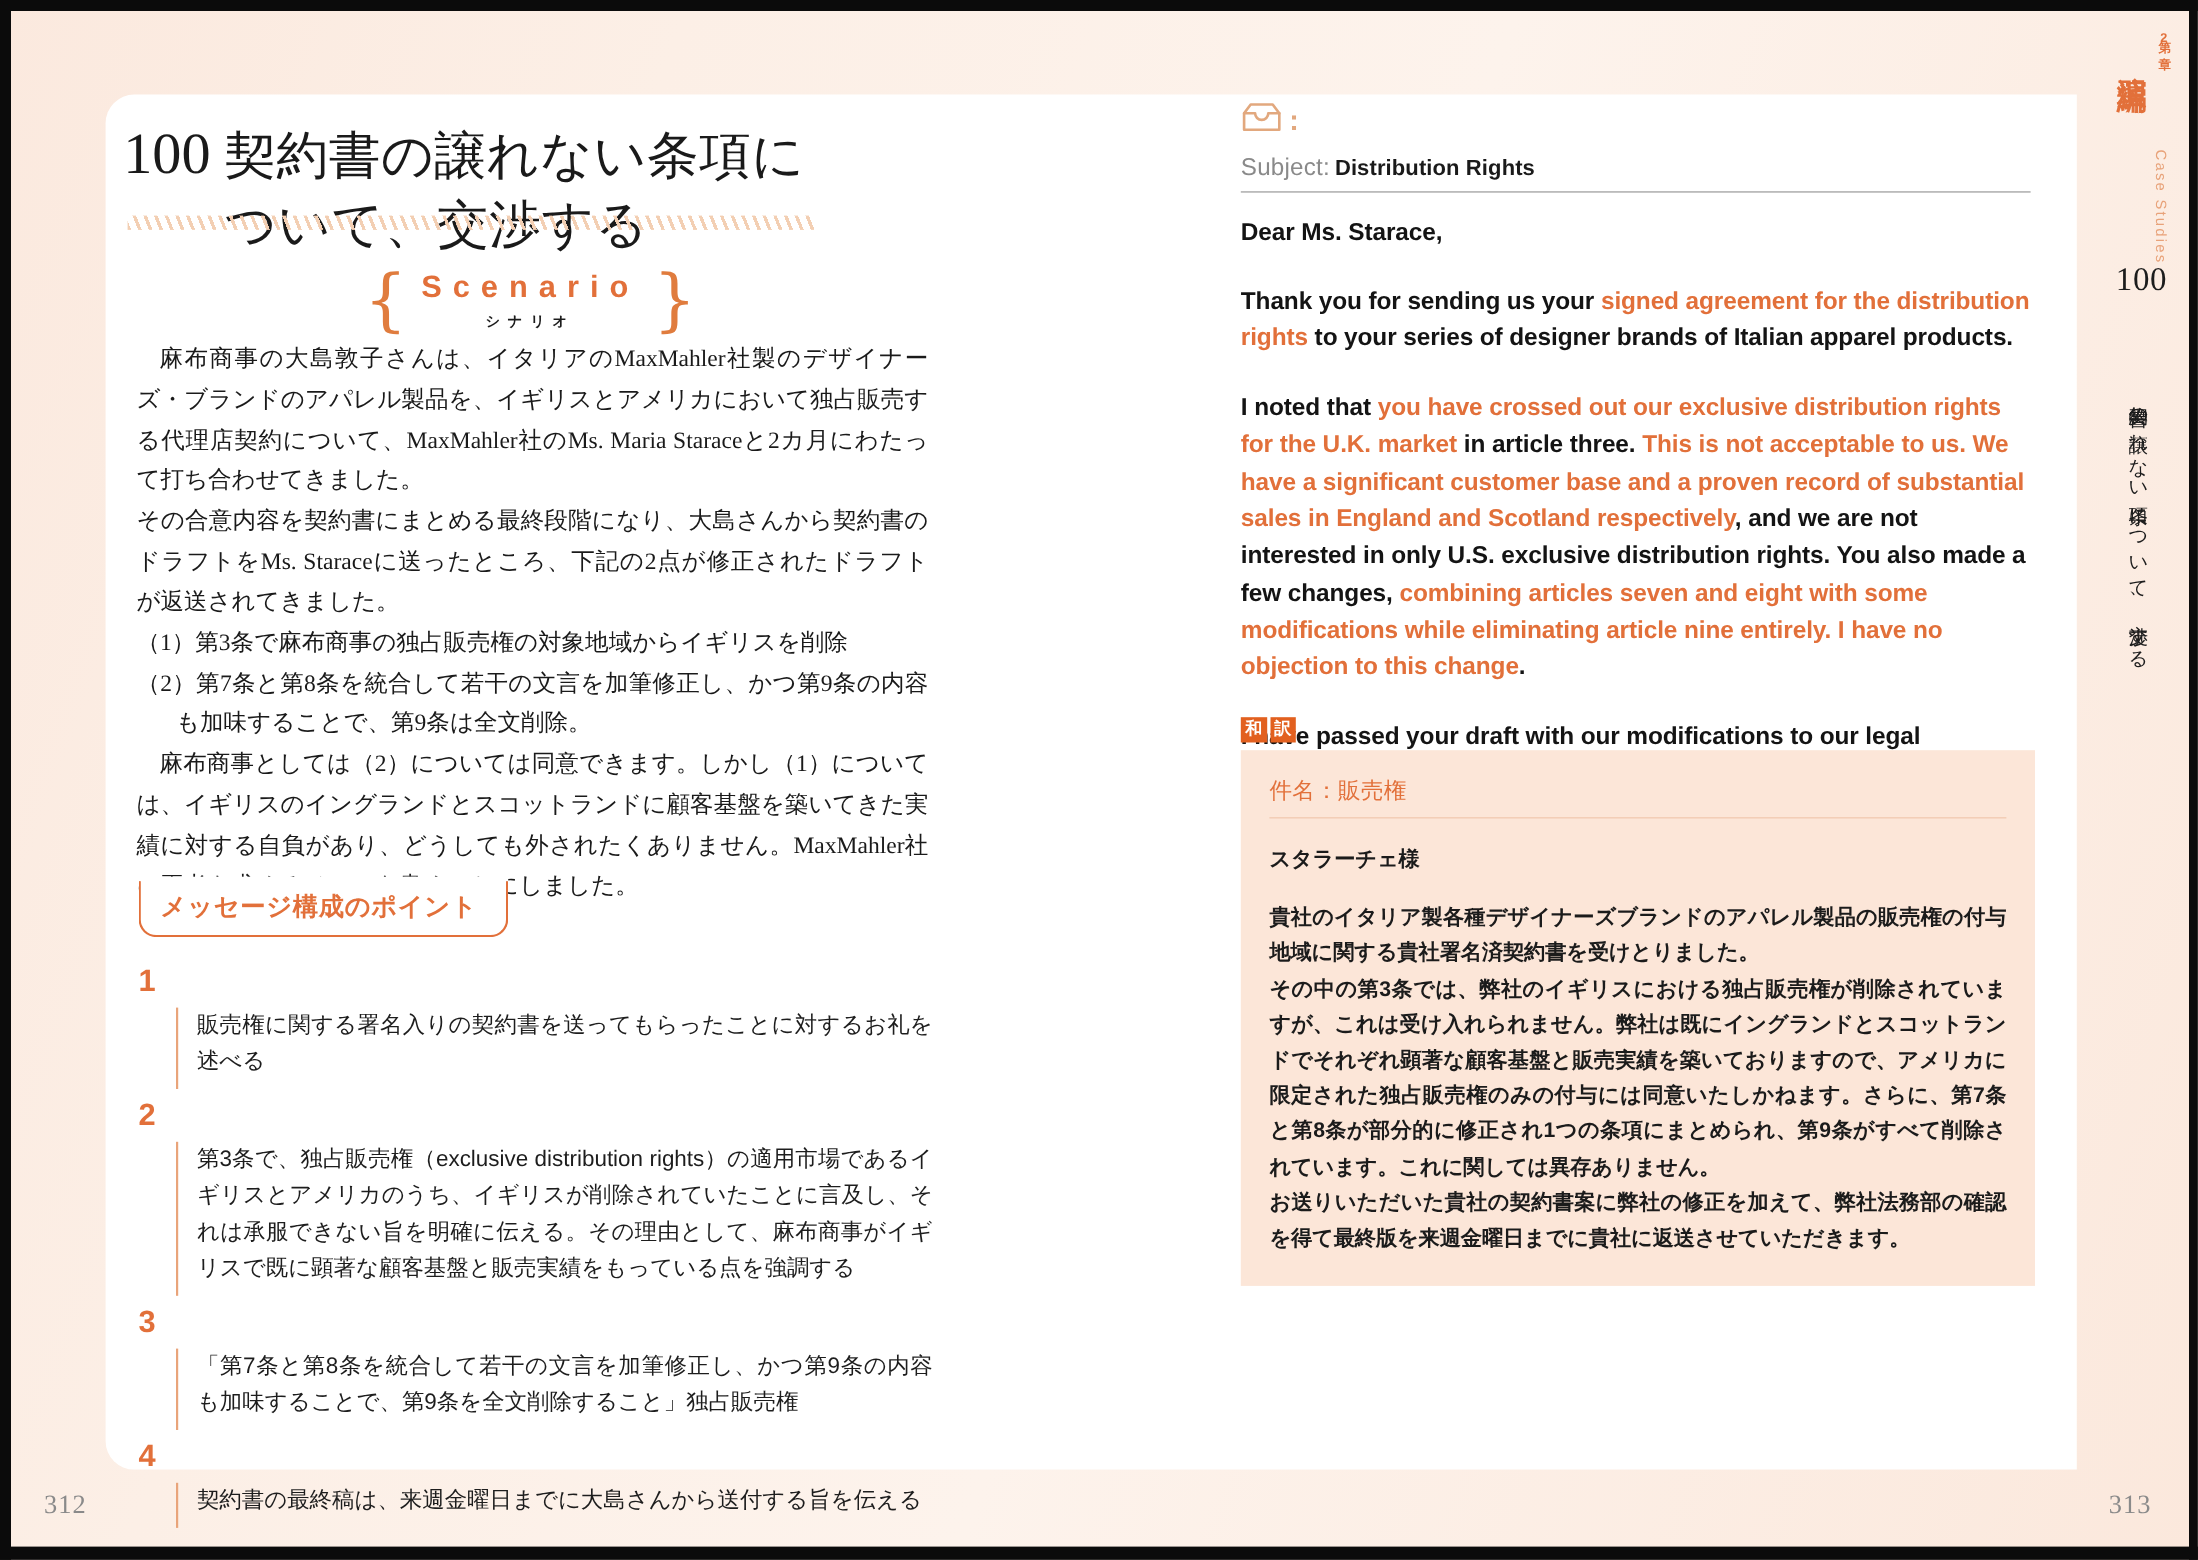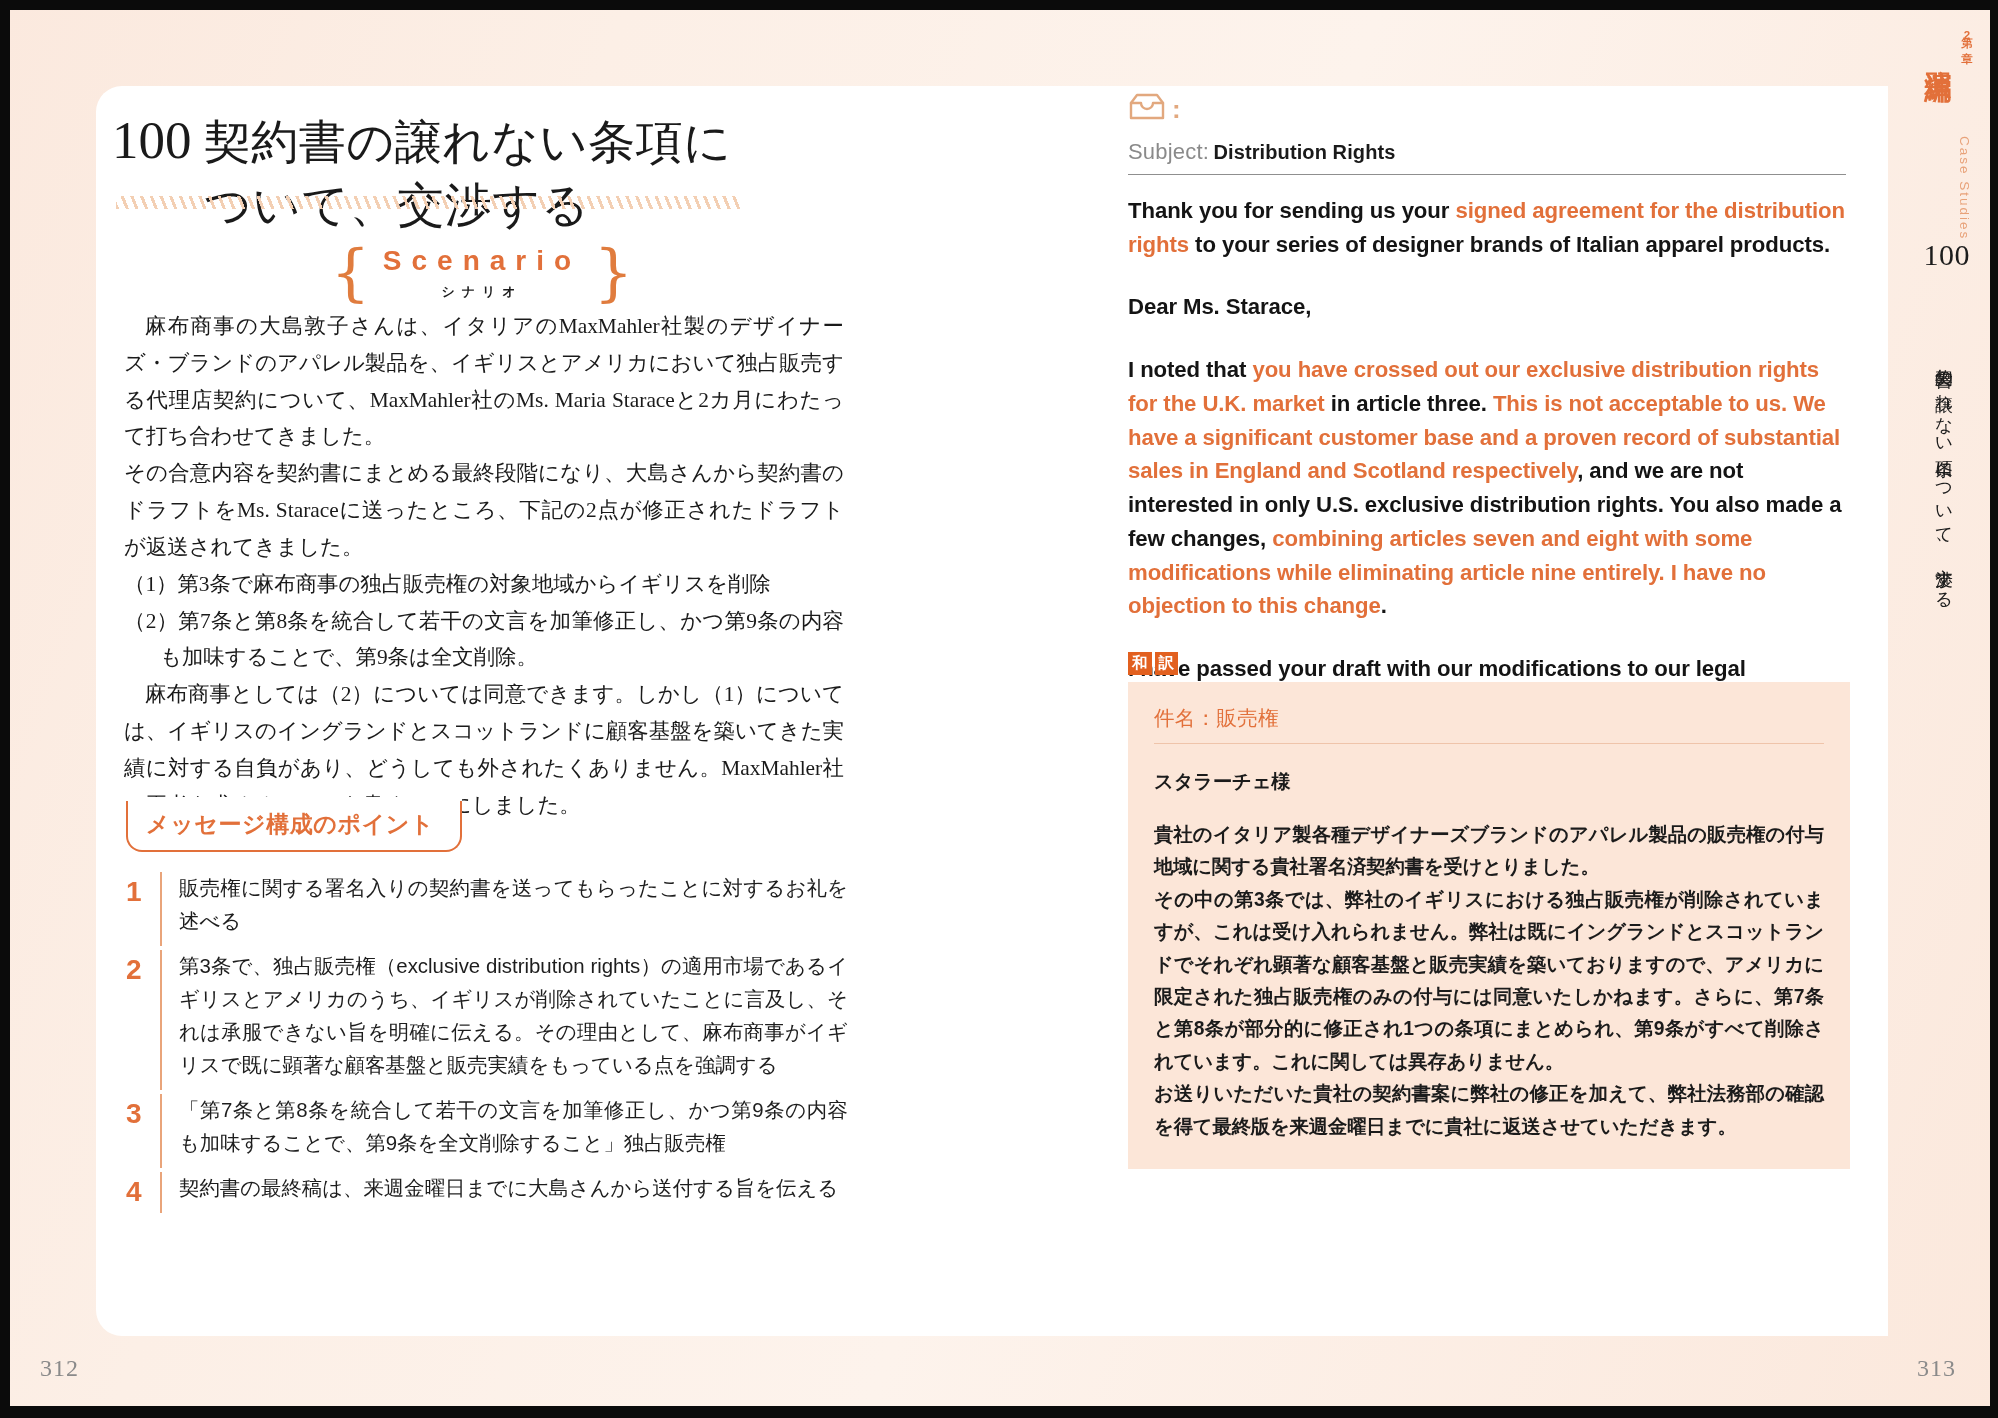--- a/index.html
+++ b/index.html
@@ -152,20 +152,21 @@
   }
   .point-body {
     border-left: 2.2px solid #e9a47a;
     padding-left: 17px;
     padding-bottom: 8px;
     font-size: 20.4px;
     line-height: 1.62;
     color: #1d1d1d;
     flex: 1;
     text-align: justify;
+    margin-top: 44px;
   }
 
   
   #right-col {
     position: absolute;
     left: 1120px; top: 86px;
     width: 740px; height: 1250px;
   }
   .mail-icon-row {
     position: absolute; left: 8px; top: 6px;
@@ -358,22 +359,22 @@
       </span>
       <span class="mail-colon">:</span>
     </div>
 
     <div class="subject-row">
       <span class="subject-label">Subject:</span>
       <span class="subject-value">Distribution Rights</span>
     </div>
 
     <div class="mail-body">
+      <p>Dear Ms. Starace,</p>
       <p><span>Thank you for sending us your </span><span class="hl">signed agreement for the distribution rights</span><span> to your series of designer brands of Italian apparel products.</span></p>
-      <p>Dear Ms. Starace,</p>
       <p><span>I noted that </span><span class="hl">you have crossed out our exclusive distribution rights for the U.K. market</span><span> in article three. </span><span class="hl">This is not acceptable to us. We have a significant customer base and a proven record of substantial sales in England and Scotland respectively</span><span>, and we are not interested in only U.S. exclusive distribution rights. You also made a few changes, </span><span class="hl">combining articles seven and eight with some modifications while eliminating article nine entirely. I have no objection to this change</span><span>.</span></p>
       <p><span>I have passed your draft with our modifications to our legal department for review and will get back to you with the final version by Friday next week.</span></p>
       <p>Sincerely,</p>
     </div>
 
     <div class="trans-wrap">
       <div class="trans-tag">
         <span>和</span>
         <span>訳</span>
       </div>

